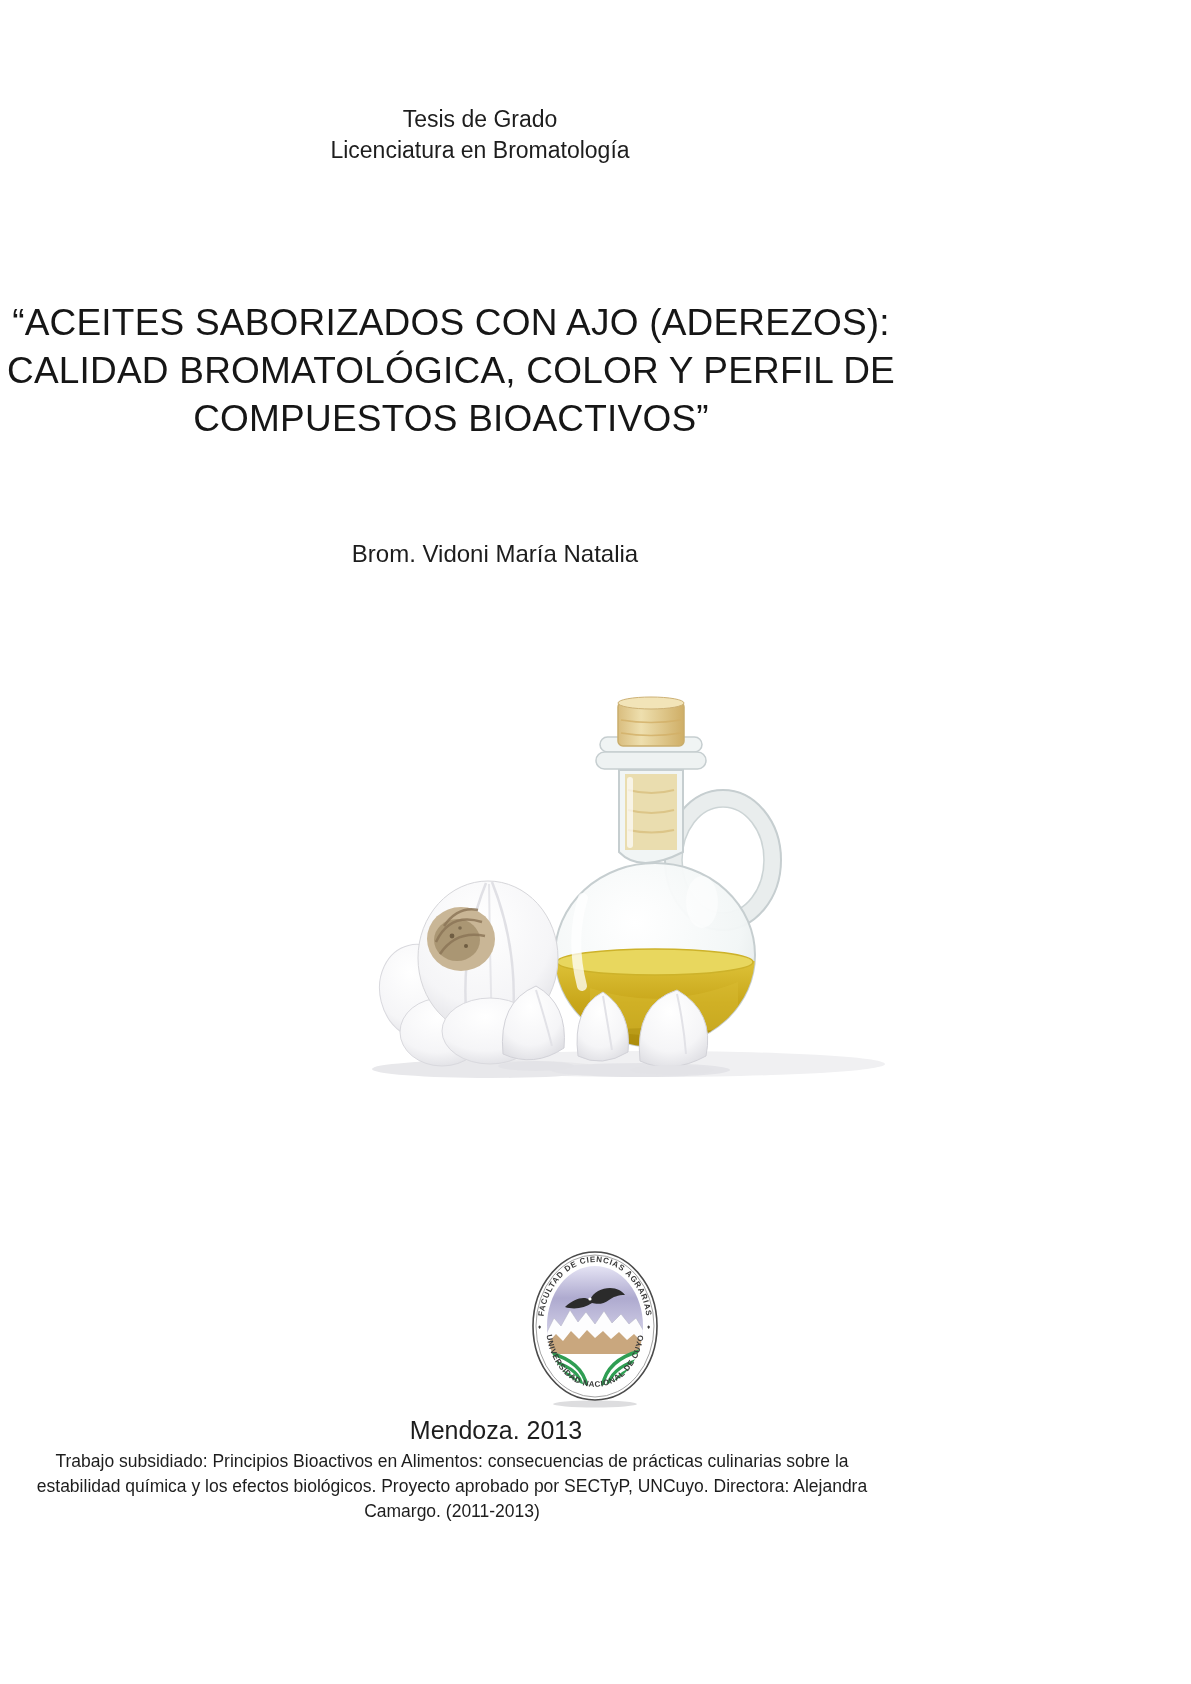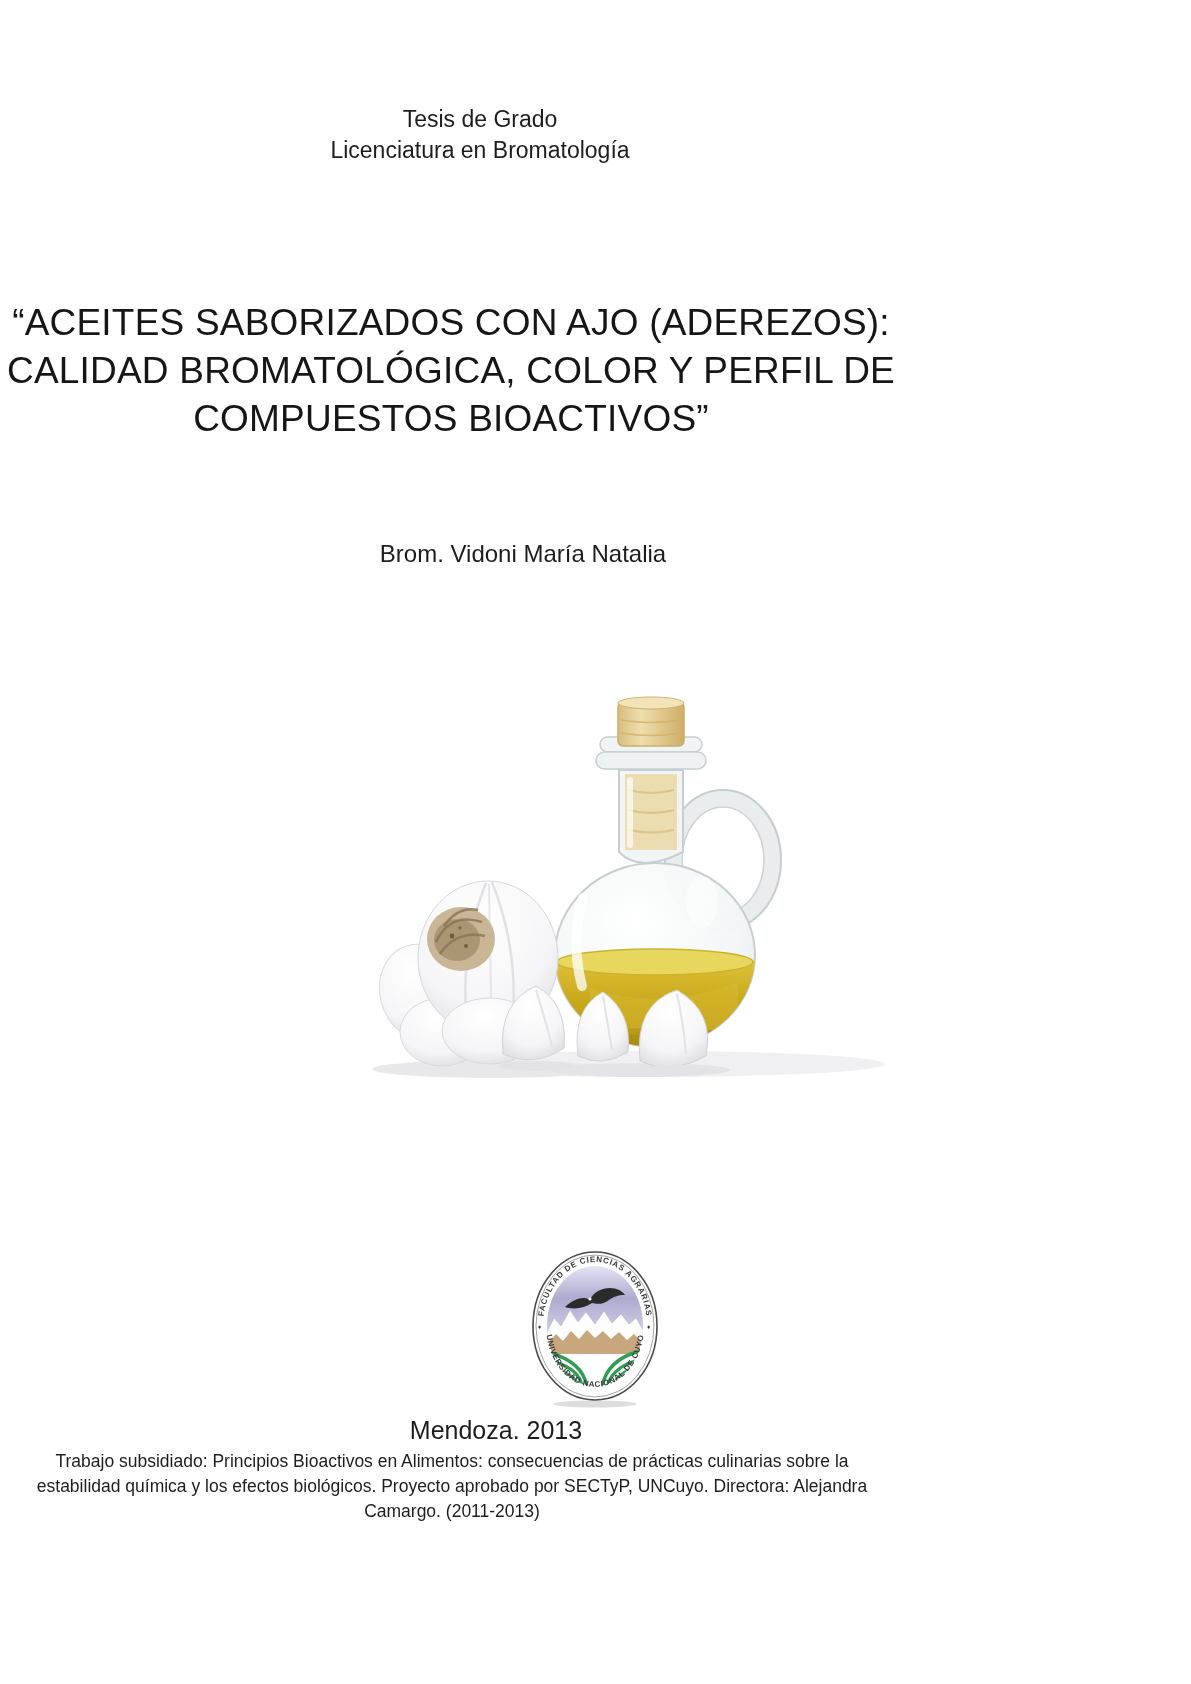--- a/index.html
+++ b/index.html
@@ -4,21 +4,21 @@
 <style>
   html,body{margin:0;padding:0;background:#ffffff;}
   .page{
     position:relative;width:990px;height:1684px;background:#ffffff;
     font-family:"Liberation Sans",sans-serif;color:#1d1d1d;overflow:hidden;
   }
   .centered{position:absolute;left:0;width:100%;text-align:center;}
   .doc-header{top:104px;font-size:23px;line-height:31px;transform:translateX(-15px);}
   .doc-title{top:299px;font-size:37px;line-height:48px;font-weight:400;margin:0;
              letter-spacing:.2px;transform:translateX(-44px);color:#161616;}
-  .doc-author{top:540px;font-size:24px;padding-left:28px;}
+  .doc-author{top:540px;font-size:24px;}
   .photo-wrap{position:absolute;left:340px;top:640px;width:560px;height:450px;}
   .seal-wrap{position:absolute;left:530px;top:1250px;width:131px;height:160px;}
   .place-year{top:1416px;font-size:25px;transform:translateX(1px);text-align:center;}
   .doc-footer{top:1449px;font-size:17.5px;line-height:25px;transform:translateX(-43px);}
   .seal-arc-text{font-family:"Liberation Sans",sans-serif;font-size:8px;font-weight:bold;
                  letter-spacing:.8px;fill:#3a3a3a;}
 </style>
 </head>
 <body>
 

